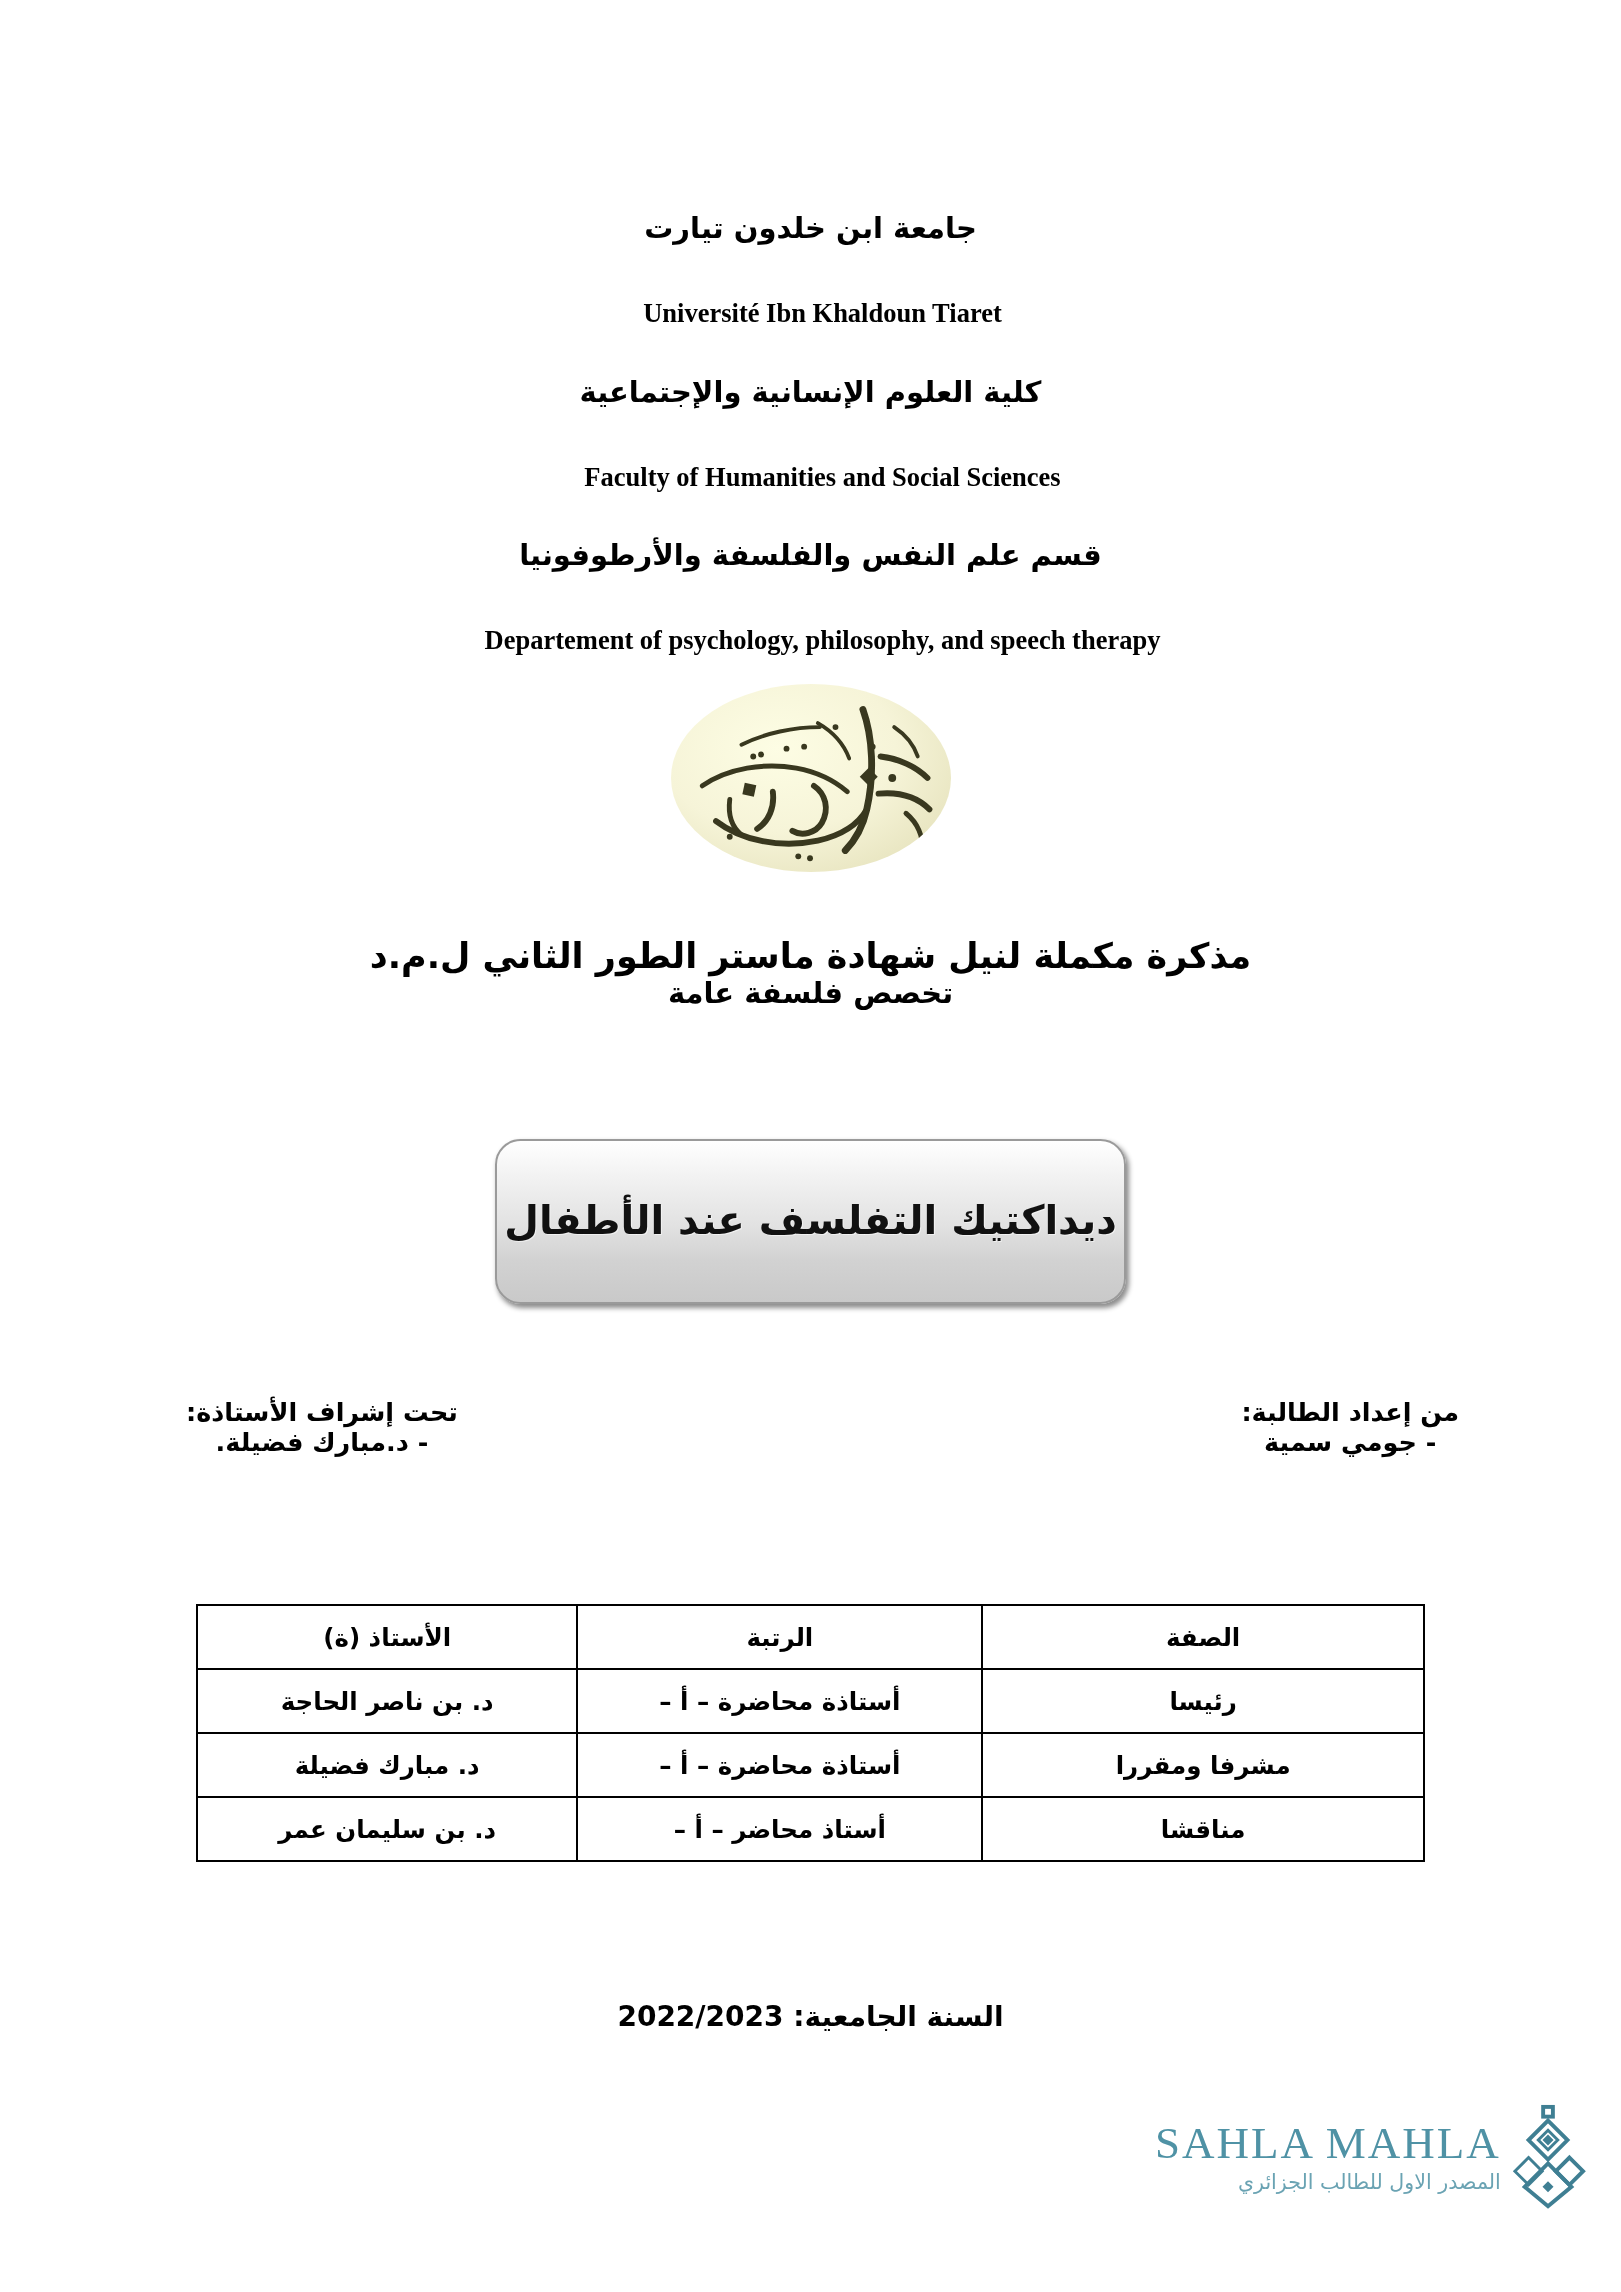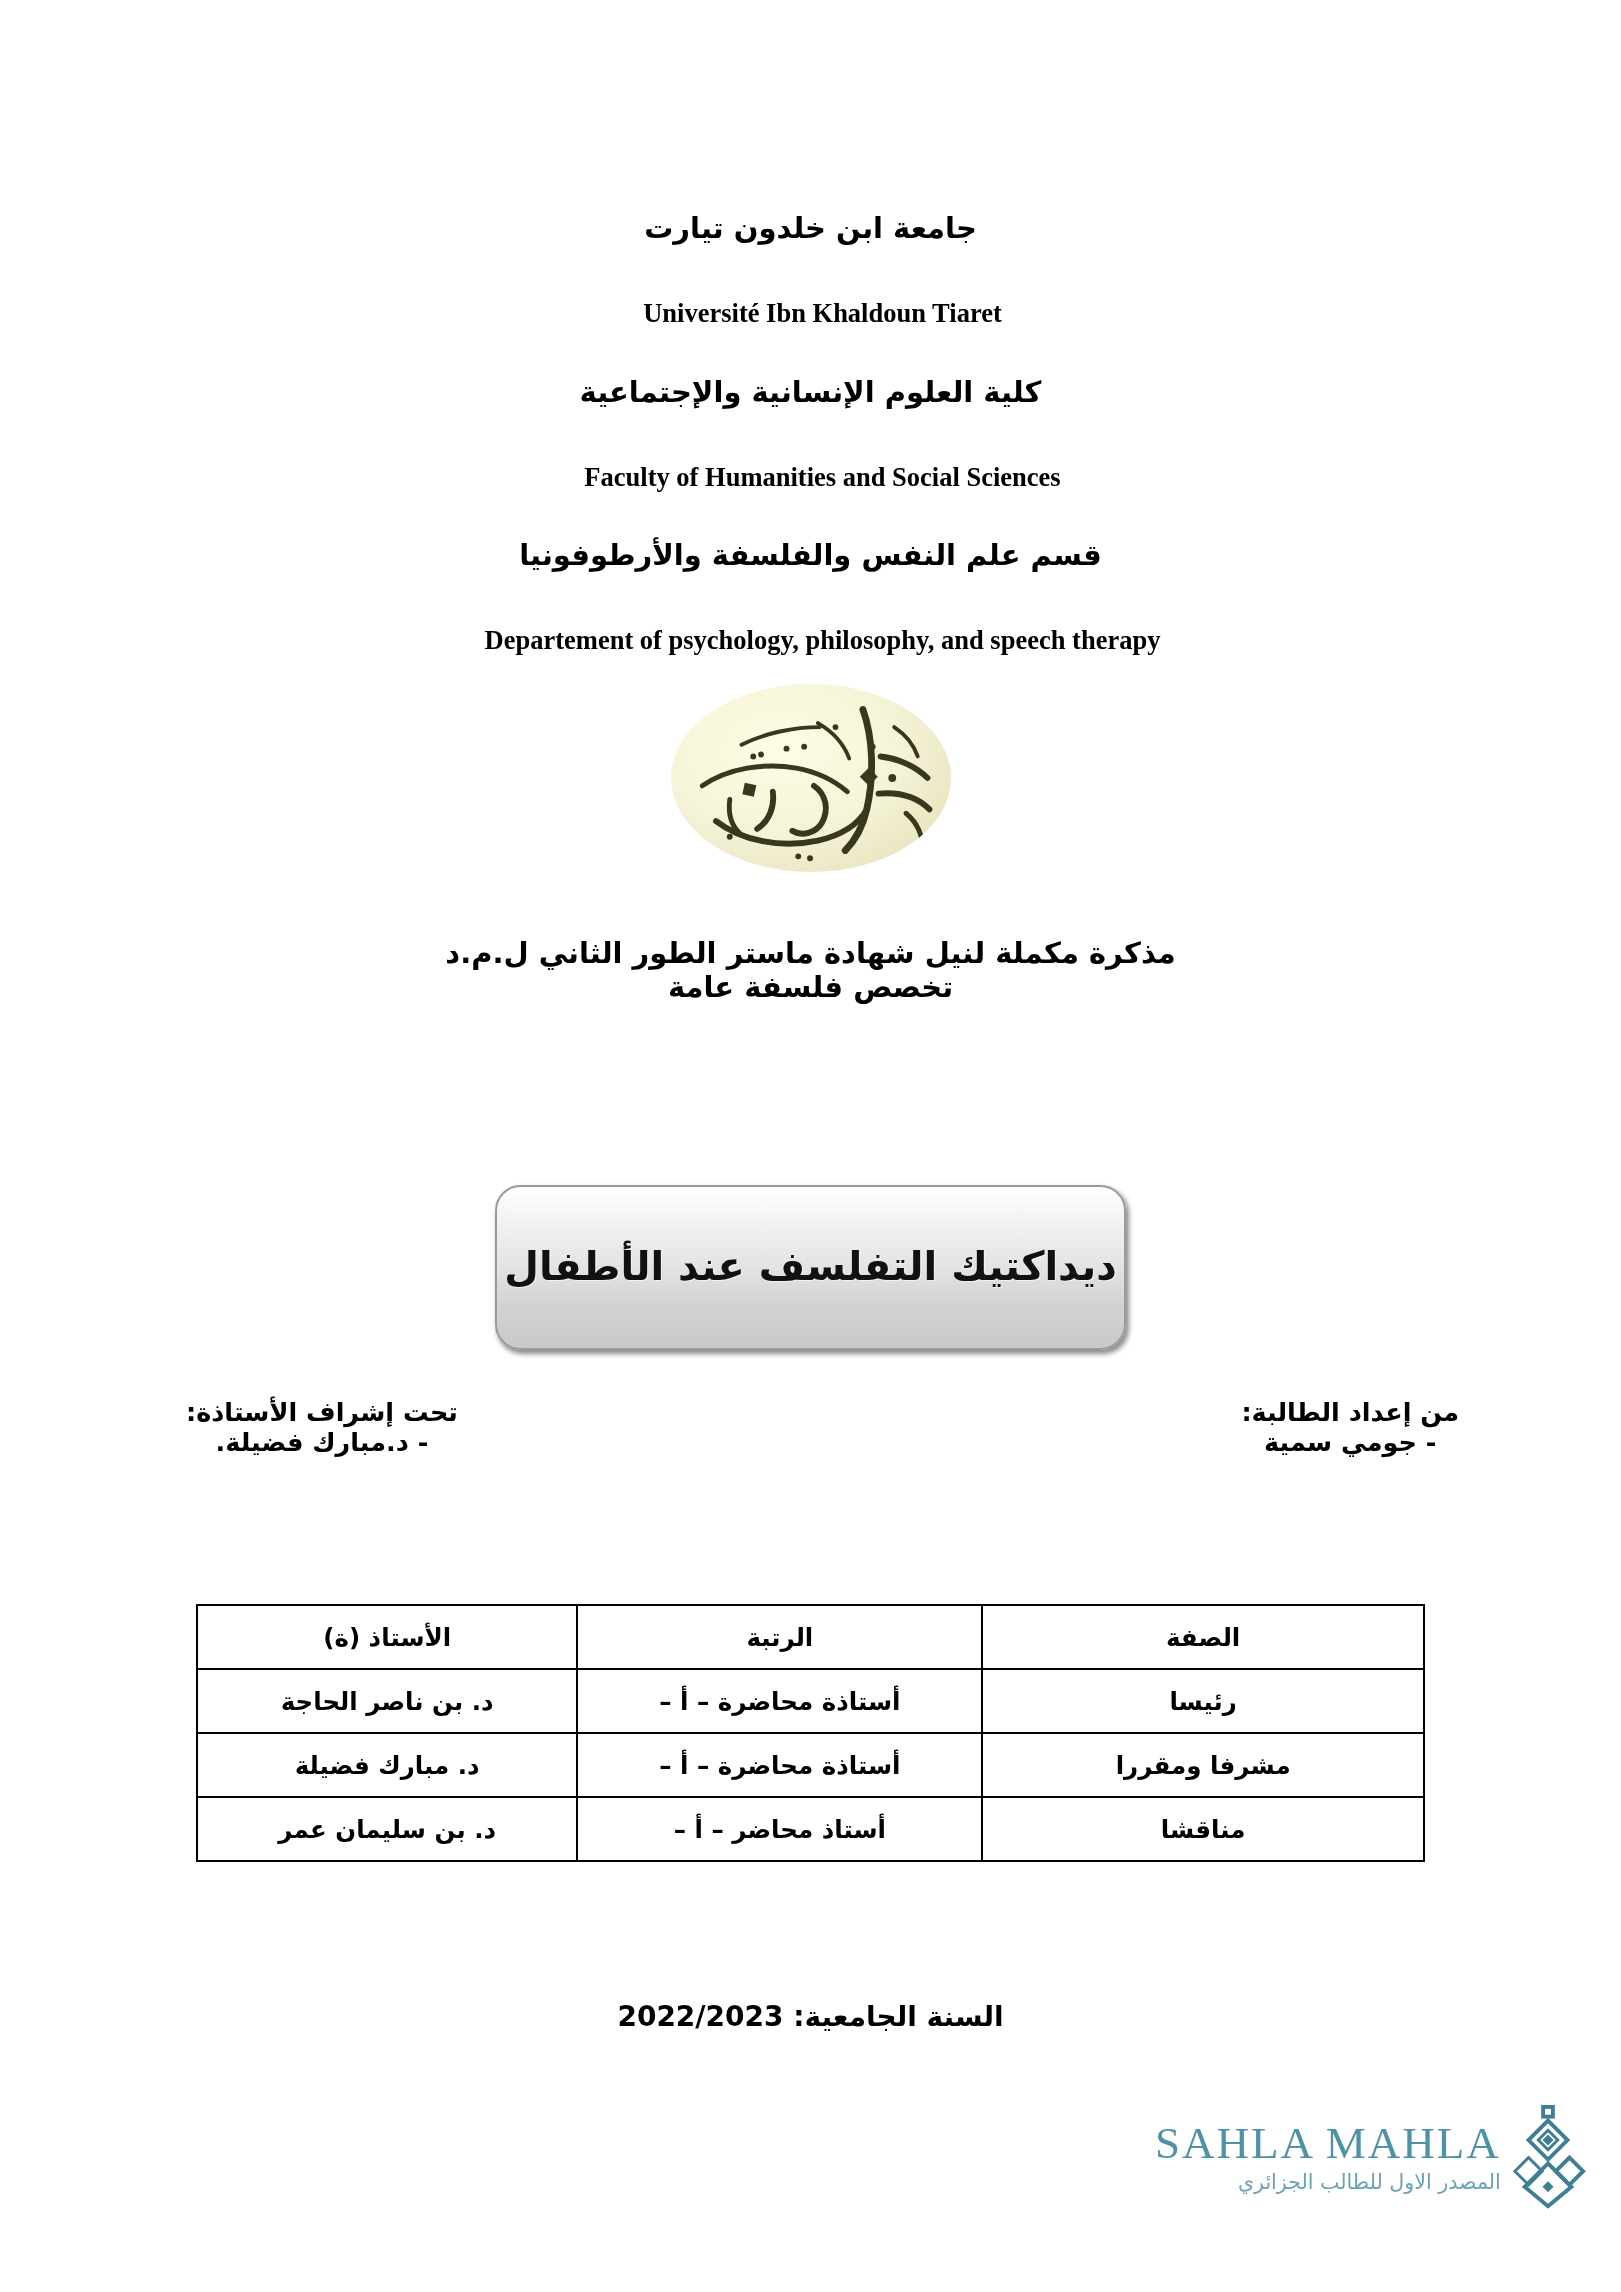--- a/index.html
+++ b/index.html
@@ -76,34 +76,34 @@
   
   .degree {
     position: absolute;
     top: 936px;
     left: 0; right: 0;
     text-align: center;
   }
   .degree .l1 {
     font-family: "DejaVu Sans", "Liberation Sans", sans-serif;
     font-weight: bold;
+    font-size: 35px;
+    direction: rtl;
+  }
+  .degree .l2 {
+    font-family: "DejaVu Sans", "Liberation Sans", sans-serif;
+    font-weight: bold;
     font-size: 29px;
     direction: rtl;
   }
-  .degree .l2 {
-    font-family: "DejaVu Sans", "Liberation Sans", sans-serif;
-    font-weight: bold;
-    font-size: 29px;
-    direction: rtl;
-  }
 
   
   .title-box-wrap {
     position: absolute;
-    top: 1185px;
+    top: 1139px;
     left: 0; right: 0;
     text-align: center;
   }
   .title-box {
     display: inline-block;
     width: 627px;
     height: 161px;
     border-radius: 25.5px;
     border: 2px solid #9a9a9a;
     background: linear-gradient(to bottom,

